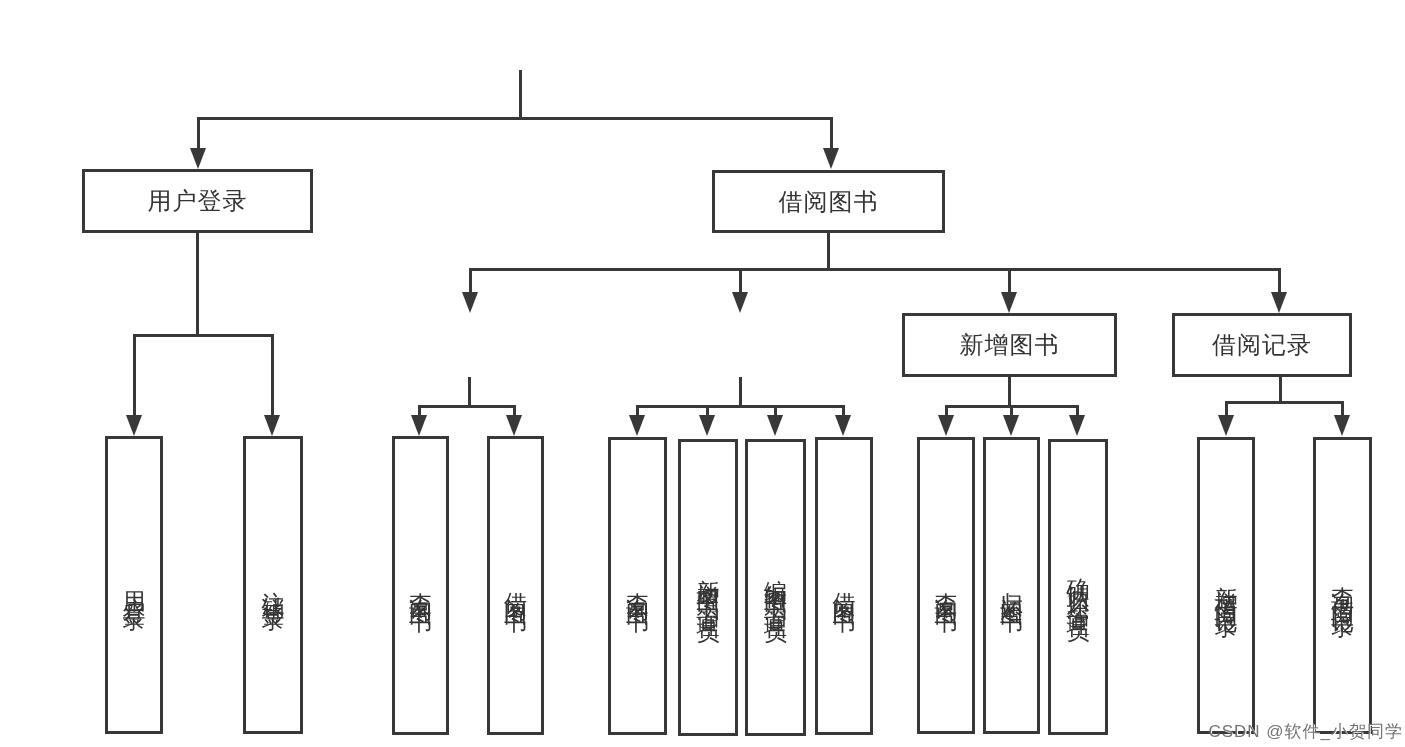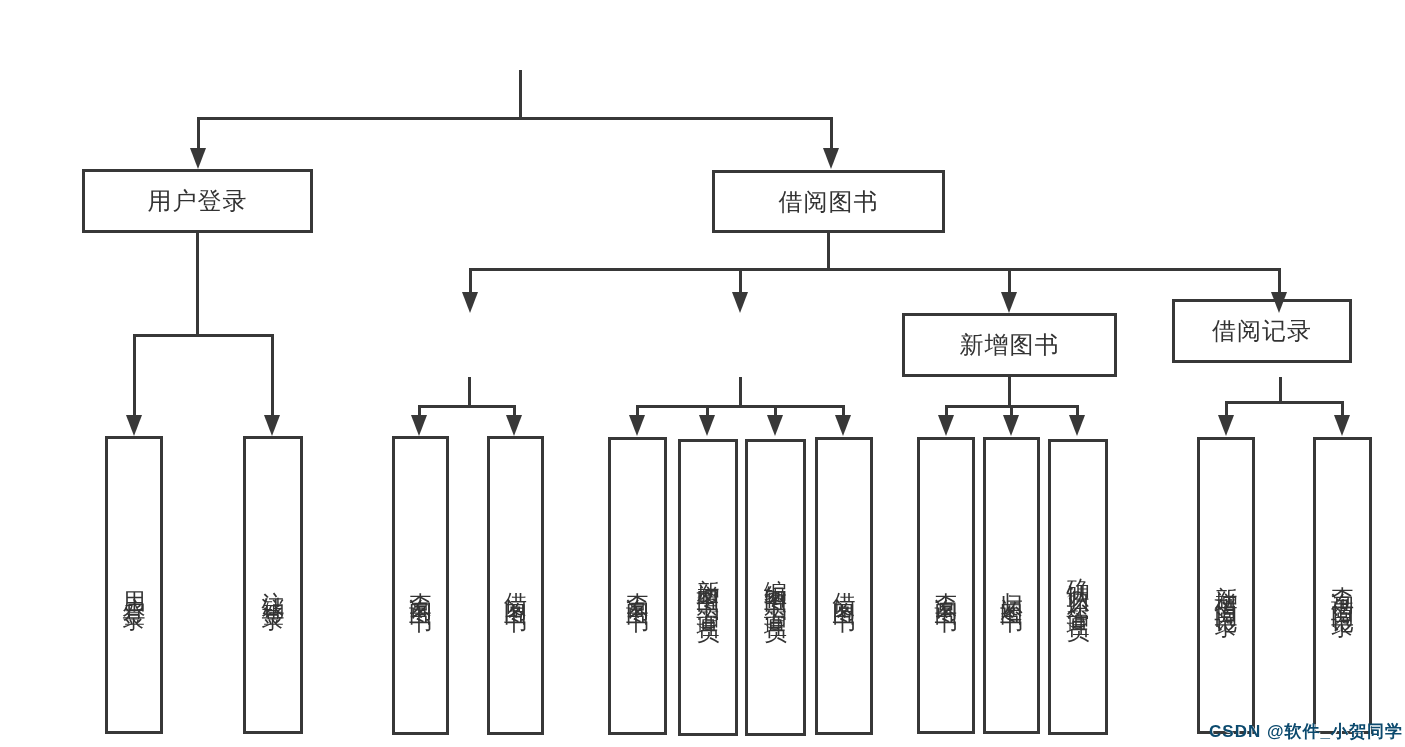--- a/index.html
+++ b/index.html
@@ -32,44 +32,43 @@
   .ar{
     position:absolute;display:block;width:0;height:0;
     border-left:8px solid transparent;
     border-right:8px solid transparent;
     border-top:21px solid #383838;
   }
   .wm{
     position:absolute;
     right:2px;bottom:4px;
     font-size:17px;
-    color:#0c4a6e;
+    color:#737373;
     letter-spacing:1px;
     text-shadow:1px 1px 0 #ffffff;
     white-space:nowrap;
-    font-weight:bold;
   }
 </style>
 </head>
 <body>
 
 <div class="canvas">
 
 
   <div class="box" style="left:82px;top:169px;width:231px;height:64px">
     <span class="hl">用户登录</span>
   </div>
   <div class="box" style="left:712px;top:170px;width:233px;height:63px">
     <span class="hl">借阅图书</span>
   </div>
 
   <div class="box" style="left:902px;top:313px;width:215px;height:64px">
     <span class="hl">新增图书</span>
   </div>
-  <div class="box" style="left:1172px;top:299px;width:180px;height:64px">
+  <div class="box" style="left:1172px;top:313px;width:180px;height:64px">
     <span class="hl">借阅记录</span>
   </div>
 
   <div class="box" style="left:105px;top:436px;width:58px;height:298px">
     <span class="vl">用户登录</span>
   </div>
   <div class="box" style="left:243px;top:436px;width:60px;height:298px">
     <span class="vl">注销登录</span>
   </div>
 

